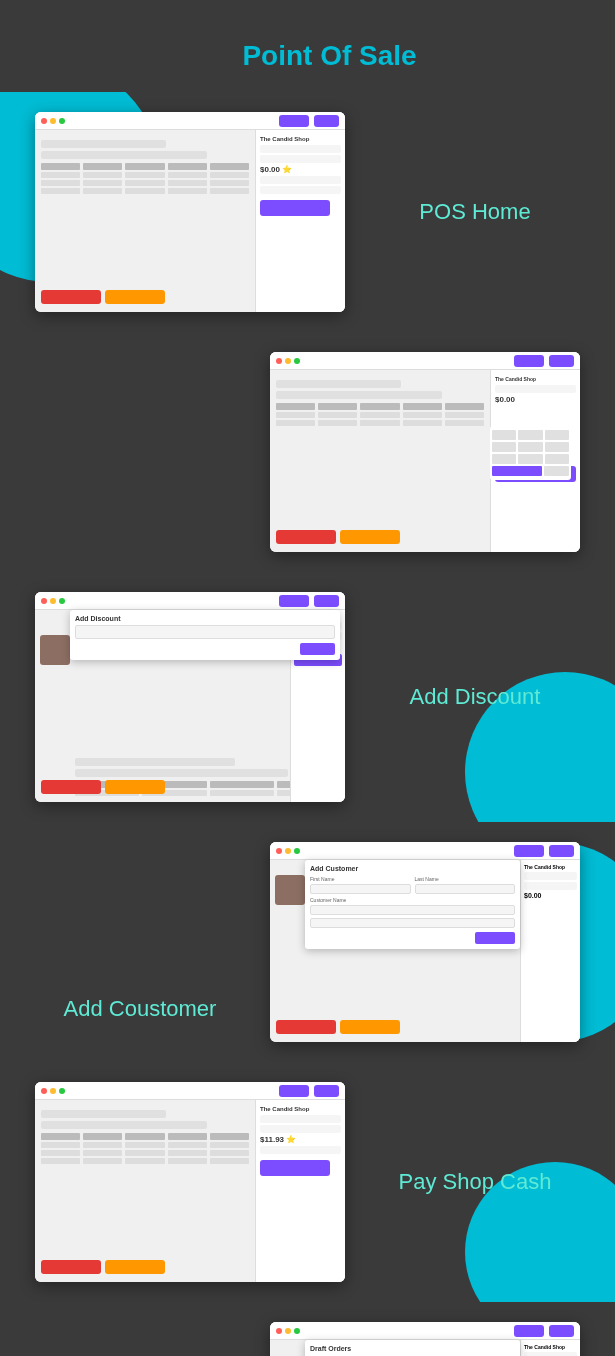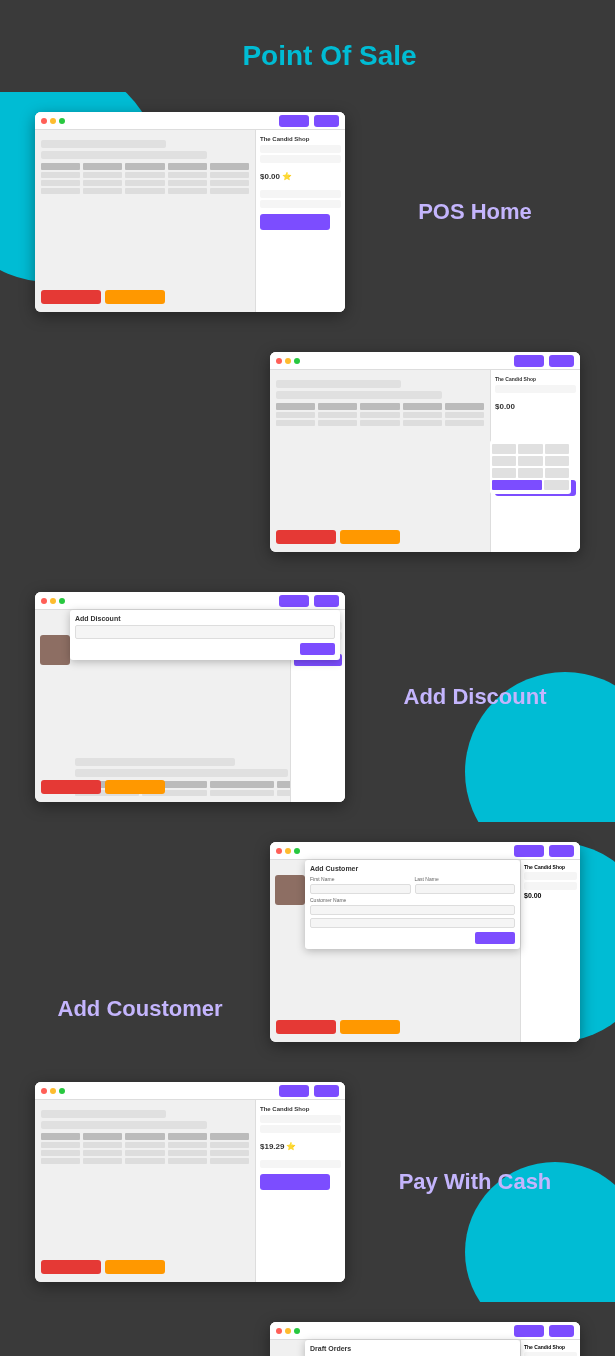--- a/index.html
+++ b/index.html
@@ -137,21 +137,21 @@
     .ss-sidebar-title {
       font-size: 6px;
       font-weight: bold;
       color: #333;
       margin-bottom: 3px;
     }
     .ss-price {
       font-size: 8px;
       color: #333;
       font-weight: bold;
-      margin: 9px 0;
+      margin: 2px 0;
     }
     .ss-small-btn {
       height: 16px;
       background: #7c4dff;
       border-radius: 3px;
       margin-top: 6px;
       width: 70px;
     }
 
     
@@ -164,22 +164,22 @@
 
     
     .section-label {
       flex: 1;
       padding: 20px;
       text-align: center;
       z-index: 2;
     }
     .section-label-text {
       font-size: 22px;
-      font-weight: 700;
-      color: #c4b5fd;
+      font-weight: 400;
+      color: #5eead4;
     }
 
     
     .ss-calc {
       position: absolute;
       right: 5px;
       top: 20px;
       width: 55px;
       background: white;
       border-radius: 3px;
@@ -549,30 +549,30 @@
               </div>
             <div class="ss-btn-row">
               <div class="ss-btn"></div>
               <div class="ss-btn orange"></div>
             </div>
           </div>
           <div class="ss-sidebar">
             <div class="ss-sidebar-title">The Candid Shop</div>
             <div class="ss-sidebar-item"></div>
             <div class="ss-sidebar-item"></div>
-            <div class="ss-price">$19.29 ⭐</div>
+            <div class="ss-price">$11.93 ⭐</div>
             <div class="ss-sidebar-item"></div>
             <div class="ss-small-btn"></div>
           </div>
         </div>
       </div>
     </div>
 
     <div class="section-label">
-      <span class="section-label-text">Pay With Cash</span>
+      <span class="section-label-text">Pay Shop Cash</span>
     </div>
   </div>
 
   <div class="circle-deco" style="width:180px;height:180px;right:-30px;bottom:-40px;z-index:0;"></div>
 </div>
 
 <div class="section-wrapper section-6">
 
   <div style="display:flex;align-items:center;flex-direction:row-reverse;position:relative;z-index:2;padding:20px 10px;">
 

